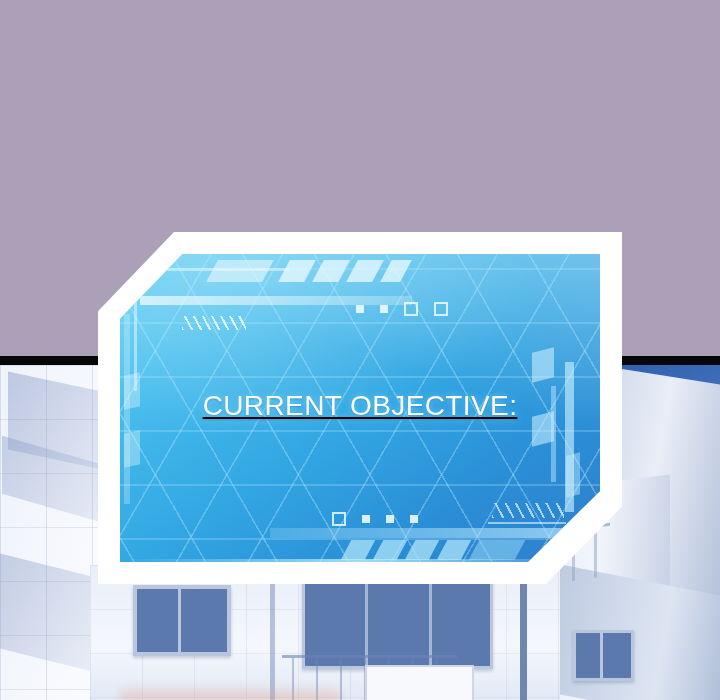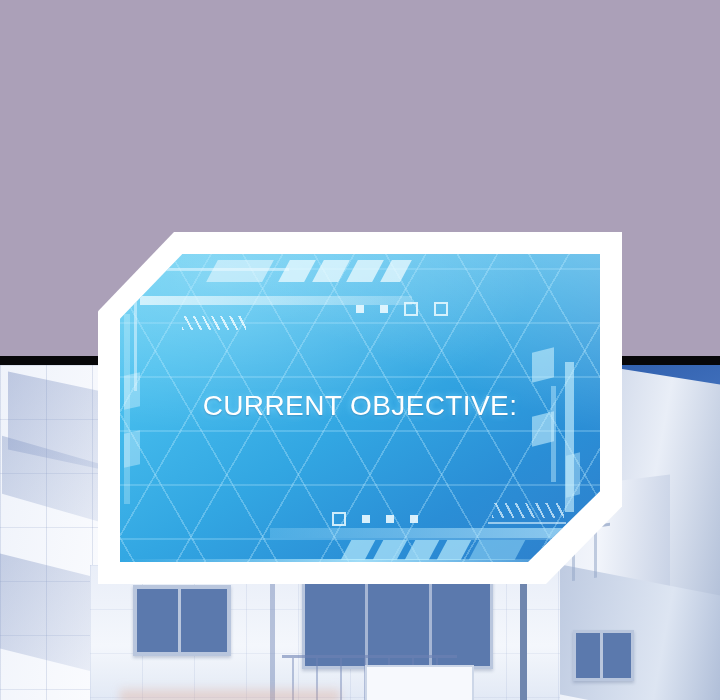--- a/index.html
+++ b/index.html
@@ -227,20 +227,21 @@
   .lbar.l2{top:178px;width:16px;height:34px;transform:skewY(-12deg)}
   .lbar.l3{top:60px;width:6px;height:190px;background:rgba(230,250,255,.28)}
   .glowline{position:absolute;left:0;bottom:0;width:100%;height:3px;
     background:linear-gradient(90deg,rgba(255,255,255,0),rgba(190,240,255,.8),rgba(255,255,255,0));}
 
   
   .hud-text{
     position:absolute;left:0;top:0;width:524px;height:352px;
     display:flex;flex-direction:column;align-items:center;justify-content:center;
     pointer-events:none;
+    text-decoration:underline;
   }
   .line{
     color:#ffffff;font-size:28px;line-height:1.17;font-weight:400;
     letter-spacing:.4px;text-align:center;white-space:nowrap;
     text-shadow:0 0 6px rgba(120,215,255,.9),0 1px 2px rgba(30,90,140,.55);
   }
   .obj-block{margin-top:-4px;}
   .chance-block{margin-top:38px;}
 </style>
 </head>

